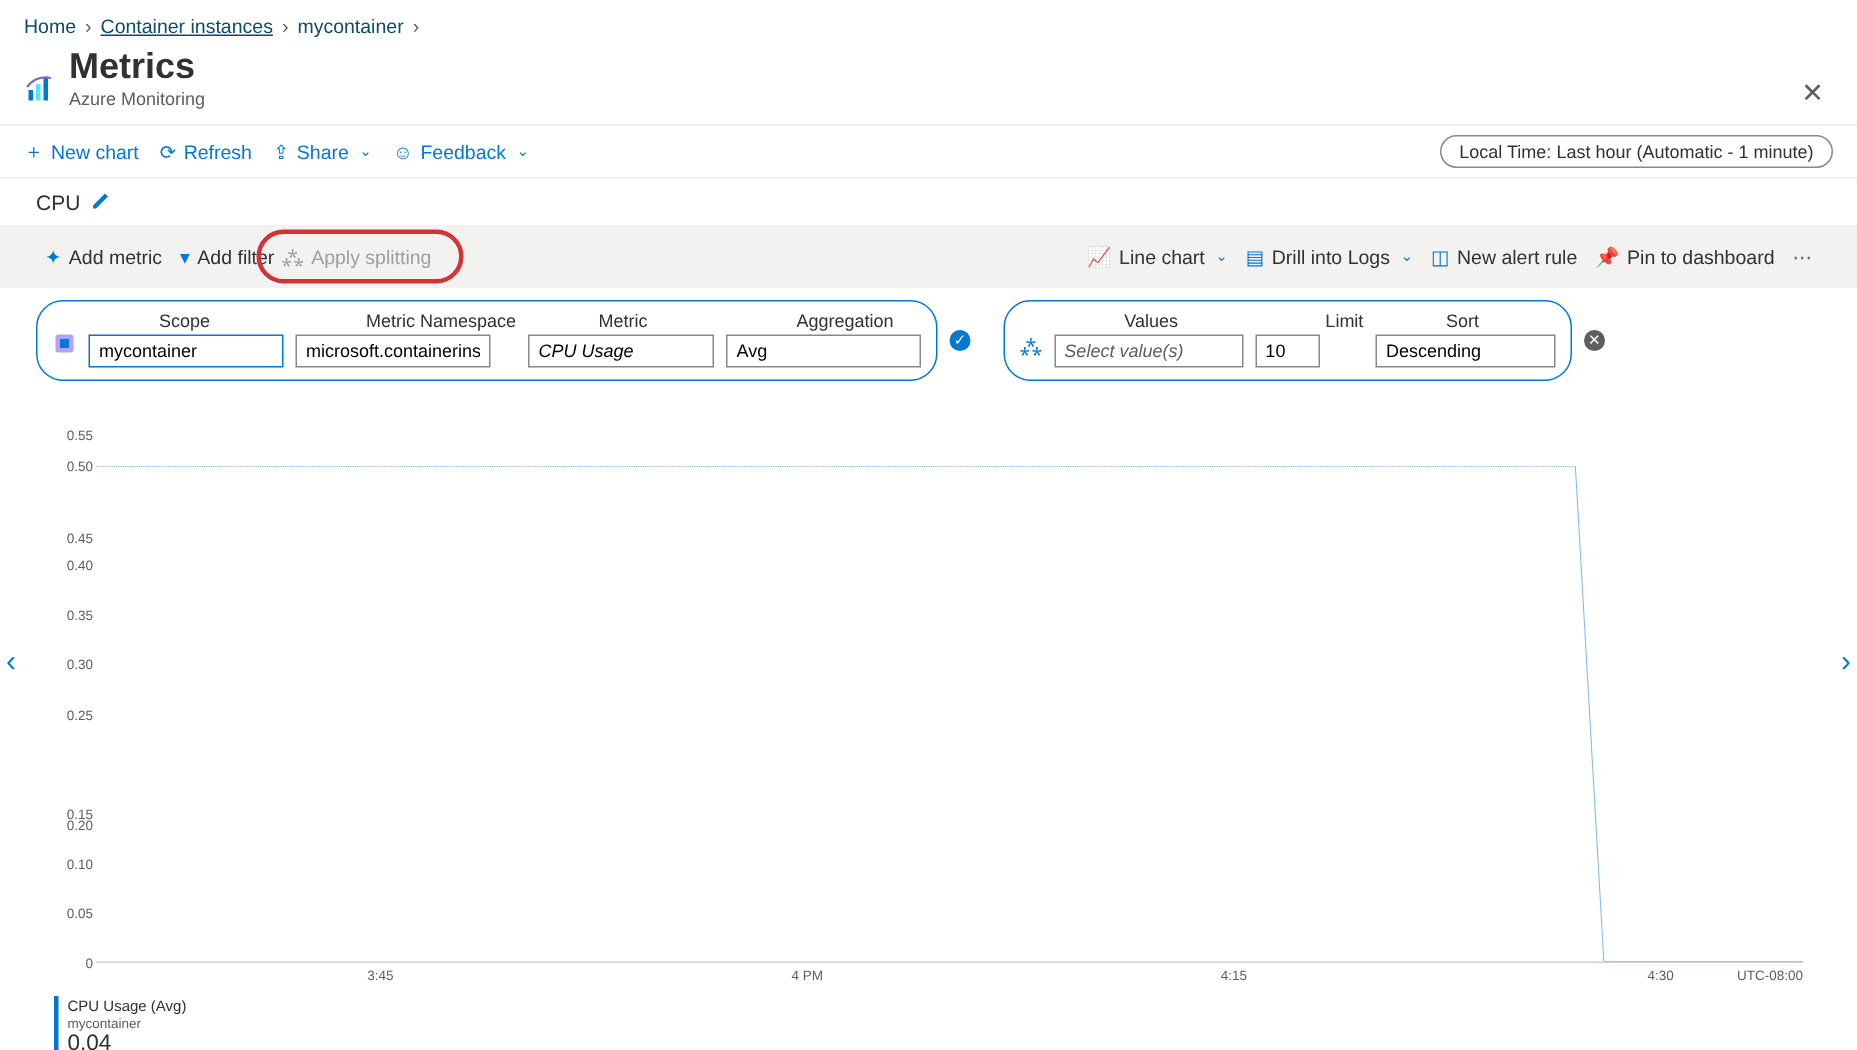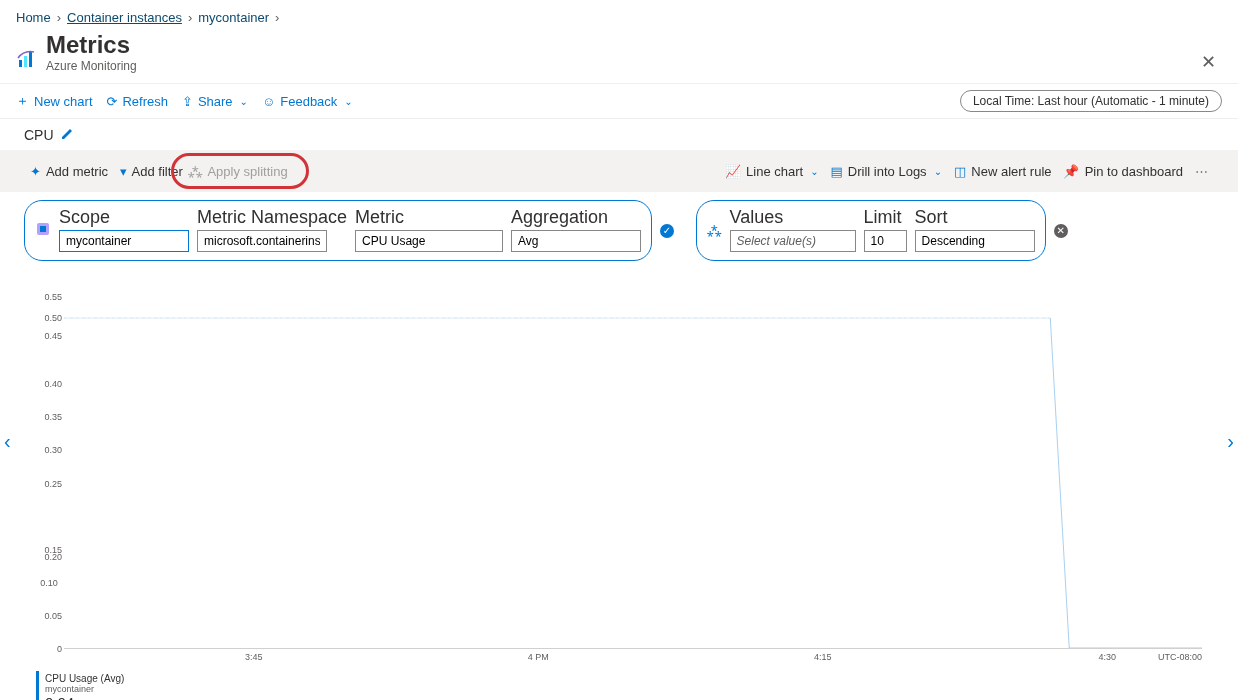--- a/index.html
+++ b/index.html
@@ -28,25 +28,25 @@
   .toolbar2 { display: flex; align-items: center; background: #f3f2f1; padding: 3px 24px; font-size: 13px; color: #323130; }
   .tbtn { display: inline-flex; align-items: center; gap: 5px; padding: 2px 6px; cursor: pointer; }
   .toolbar2 .spacer { flex: 1; }
   .split-btn { display: inline-flex; align-items: center; gap: 5px; border: 3px solid #d13438; border-radius: 18px; padding: 6px 18px 6px 14px; color: #a19f9d; }
   .chev { font-size: 10px; color: #0078d4; margin-left: 2px; }
 
   .pill-row { display: flex; align-items: flex-start; gap: 6px; padding: 8px 24px 0; }
   .pillgroup { display: flex; align-items: flex-start; border: 1px solid #0078d4; border-radius: 18px; padding: 6px 10px 8px; gap: 8px; }
   .pilllead { display:flex; align-items:center; padding-top:14px; }
   .pill-col { display: flex; flex-direction: column; gap: 2px; }
-  .pill-col label { font-size: 18px; color: #323130; }
+  .pill-col label { font-size: 12px; color: #323130; margin-left: 47px; }
   .pill-input, .pill-select { border: 1px solid #8a8886; height: 22px; padding: 0 6px; font-size: 12px; background: #fff; }
   .pill-input.scope { width: 130px; border-color: #0078d4; }
   .pill-select.ns { width: 130px; }
-  .pill-select.metric { width: 148px; }
+  .pill-select.metric { width: 124px; font-style: italic; }
   .pill-select.agg { width: 130px; }
   .pill-select.values { width: 126px; font-style: italic; color: #605e5c; }
   .pill-input.limit { width: 43px; }
   .pill-select.sort { width: 120px; }
   .badge-ok { width: 14px; height: 14px; border-radius: 50%; background: #0078d4; color:#fff; font-size:10px; display:inline-flex; align-items:center; justify-content:center; align-self:center; margin-left:2px;}
   .badge-x { width: 14px; height: 14px; border-radius: 50%; background: #605e5c; color:#fff; font-size:10px; display:inline-flex; align-items:center; justify-content:center; align-self:center; margin-left:2px;}
 
   .nav-arrow { position: absolute; top: 430px; font-size: 20px; color: #0078d4; cursor: pointer; }
   .nav-left { left: 4px; } .nav-right { right: 4px; }
 
@@ -219,28 +219,28 @@
 
 <span class="nav-arrow nav-left">‹</span>
 <span class="nav-arrow nav-right">›</span>
 
 
 <div class="chart-wrap">
   <div class="chart">
     <div class="plot" id="plot">
         <div class="ylabel" style="top: 364px;">0</div>
         <div class="ylabel" style="top: 330.909px;">0.05</div>
-        <div class="ylabel" style="top: 297.818px; text-align: center;">0.10</div>
+        <div class="ylabel" style="top: 297.818px;">0.10</div>
         <div class="ylabel" style="top: 264.727px;">0.15</div>
         <div class="ylabel" style="top: 231.636px; margin-top: 40px;">0.20</div>
         <div class="ylabel" style="top: 198.545px;">0.25</div>
         <div class="ylabel" style="top: 165.455px;">0.30</div>
         <div class="ylabel" style="top: 132.364px;">0.35</div>
         <div class="ylabel" style="top: 99.2727px;">0.40</div>
-        <div class="ylabel" style="top: 51px;">0.45</div>
+        <div class="ylabel" style="top: 81px;">0.45</div>
         <div class="ylabel" style="top: 33.0909px;">0.50</div>
         <div class="ylabel" style="top: 12px;">0.55</div>
         <div class="xlabel" style="left: 16.6667%;">3:45</div>
         <div class="xlabel" style="left: 41.6667%;">4 PM</div>
         <div class="xlabel" style="left: 66.6667%;">4:15</div>
         <div class="xlabel" style="left: 91.6667%;">4:30</div>
         <div class="xlabel utc">UTC-08:00</div>
         <svg class="svgplot" viewBox="0 0 100 100" preserveAspectRatio="none">
           <line x1="0" y1="9.090909090909093" x2="86.66666666666667" y2="9.090909090909093" stroke="#0078d4" stroke-width="0.35" stroke-dasharray="0.6 0.6" vector-effect="non-scaling-stroke"></line>
           <line x1="86.66666666666667" y1="9.090909090909093" x2="88.33333333333333" y2="100" stroke="#0078d4" stroke-width="0.35" vector-effect="non-scaling-stroke"></line>

